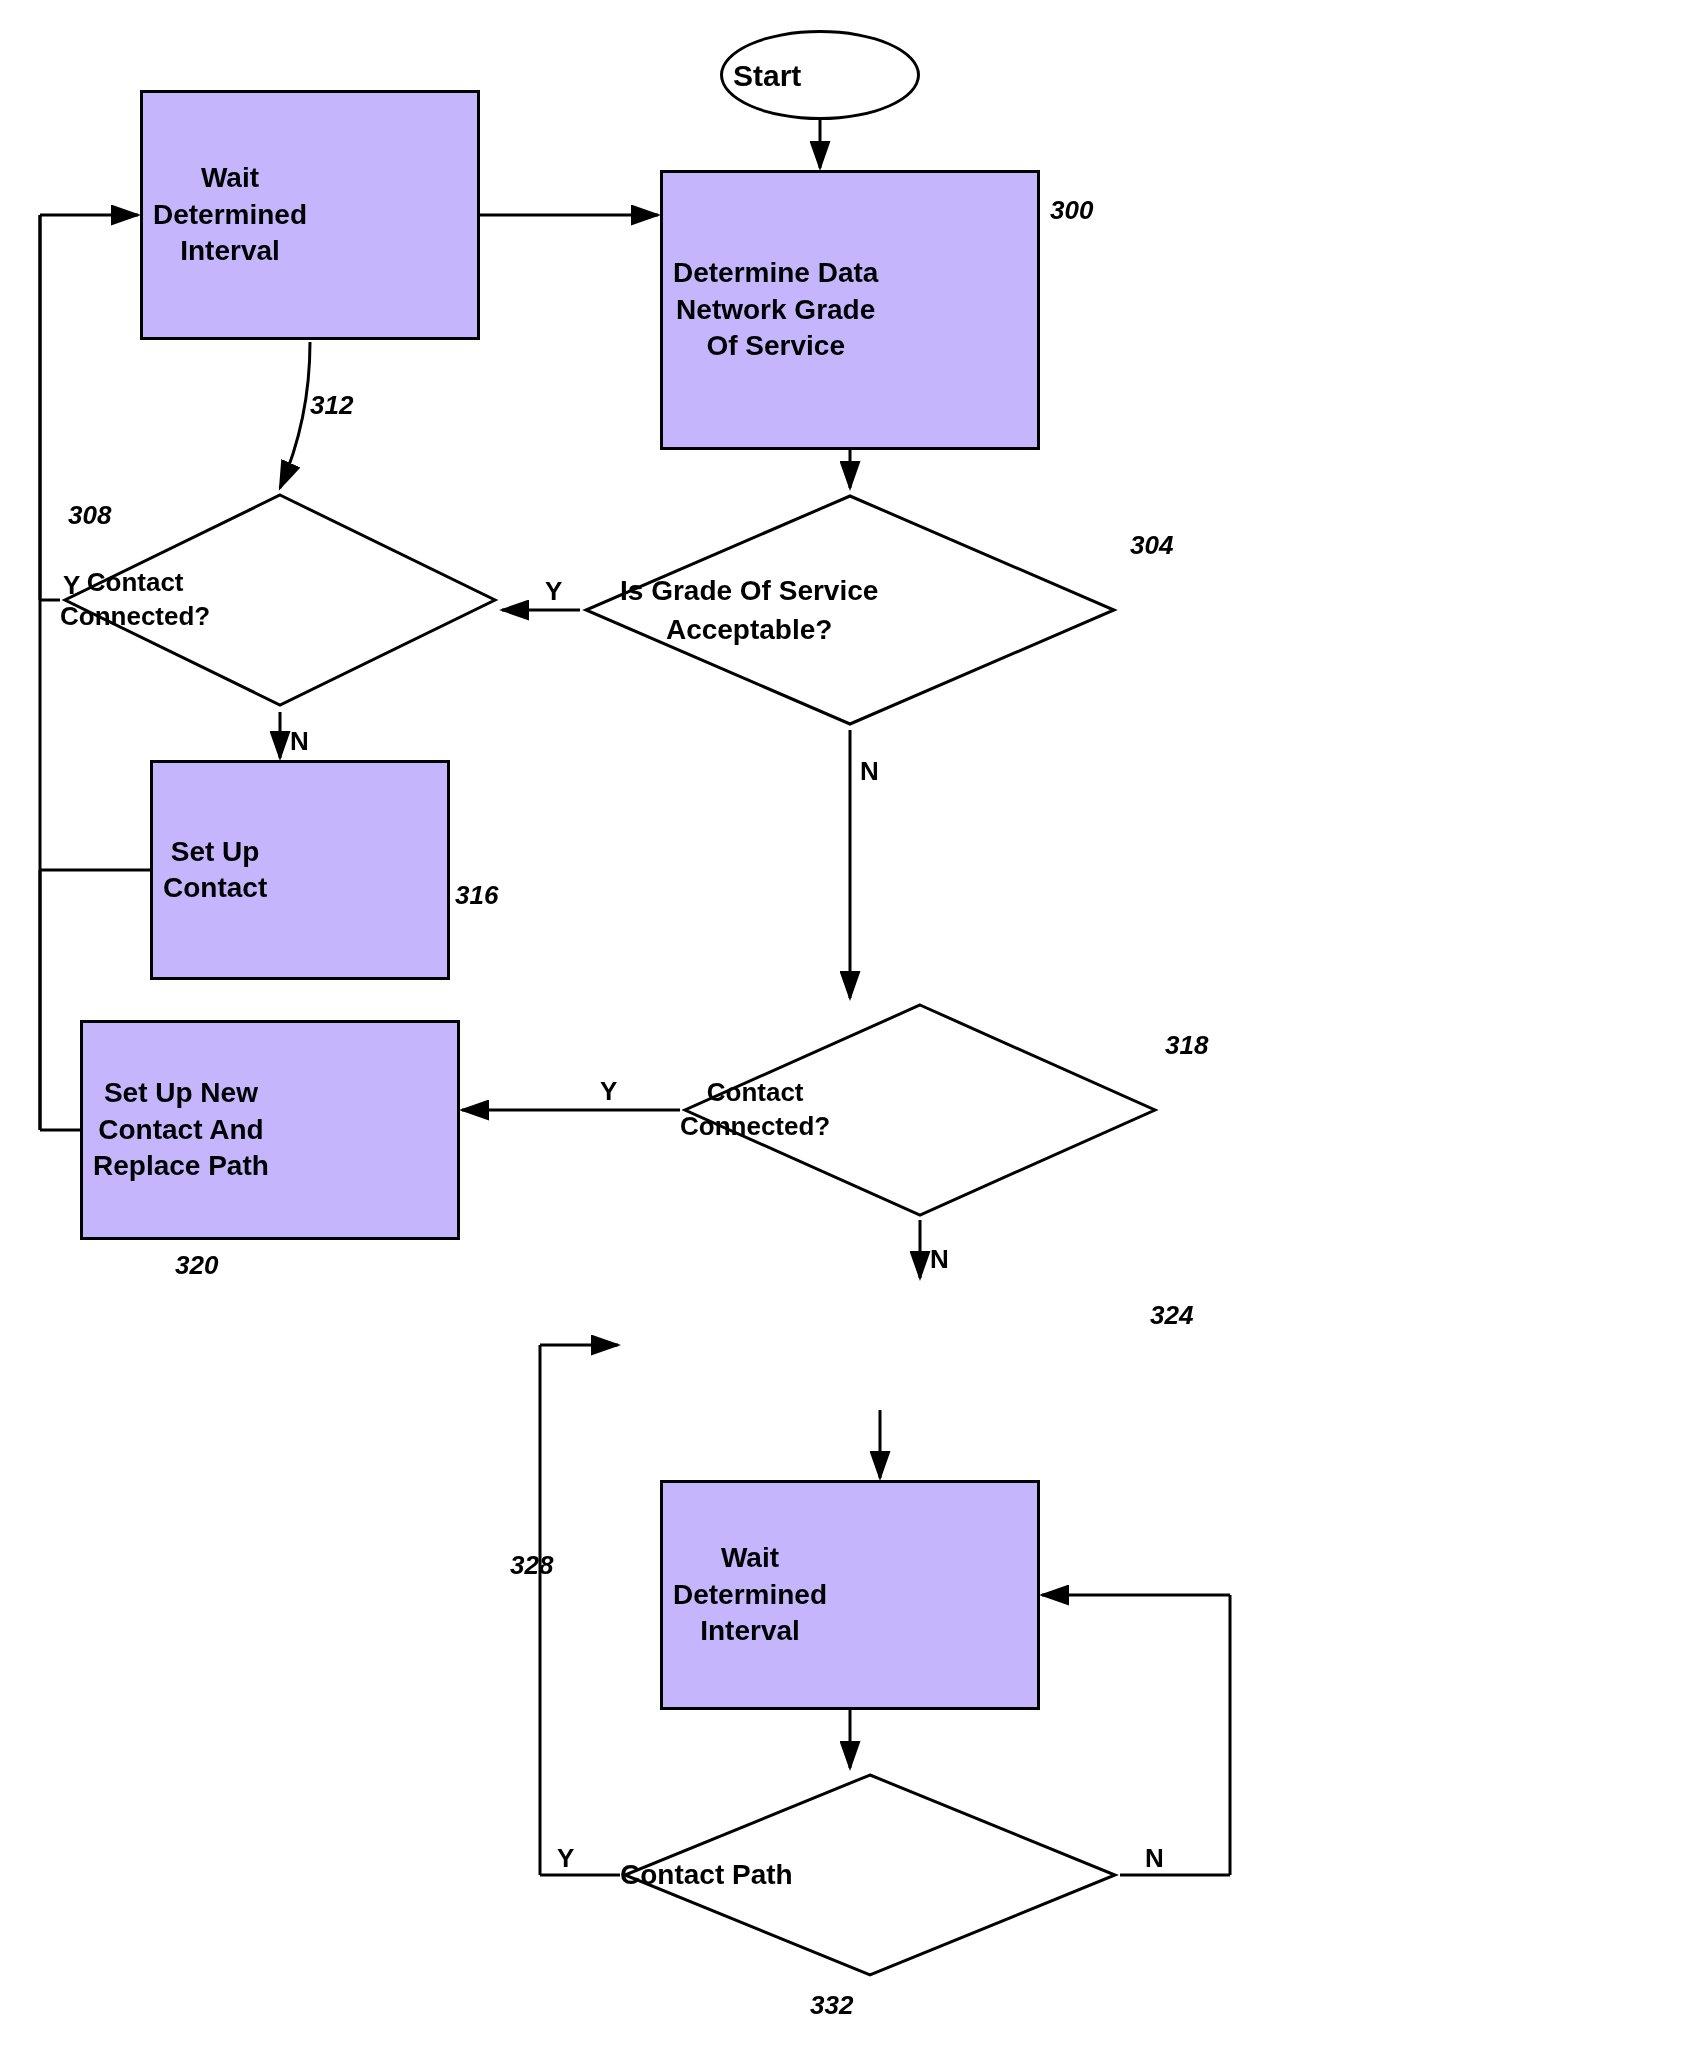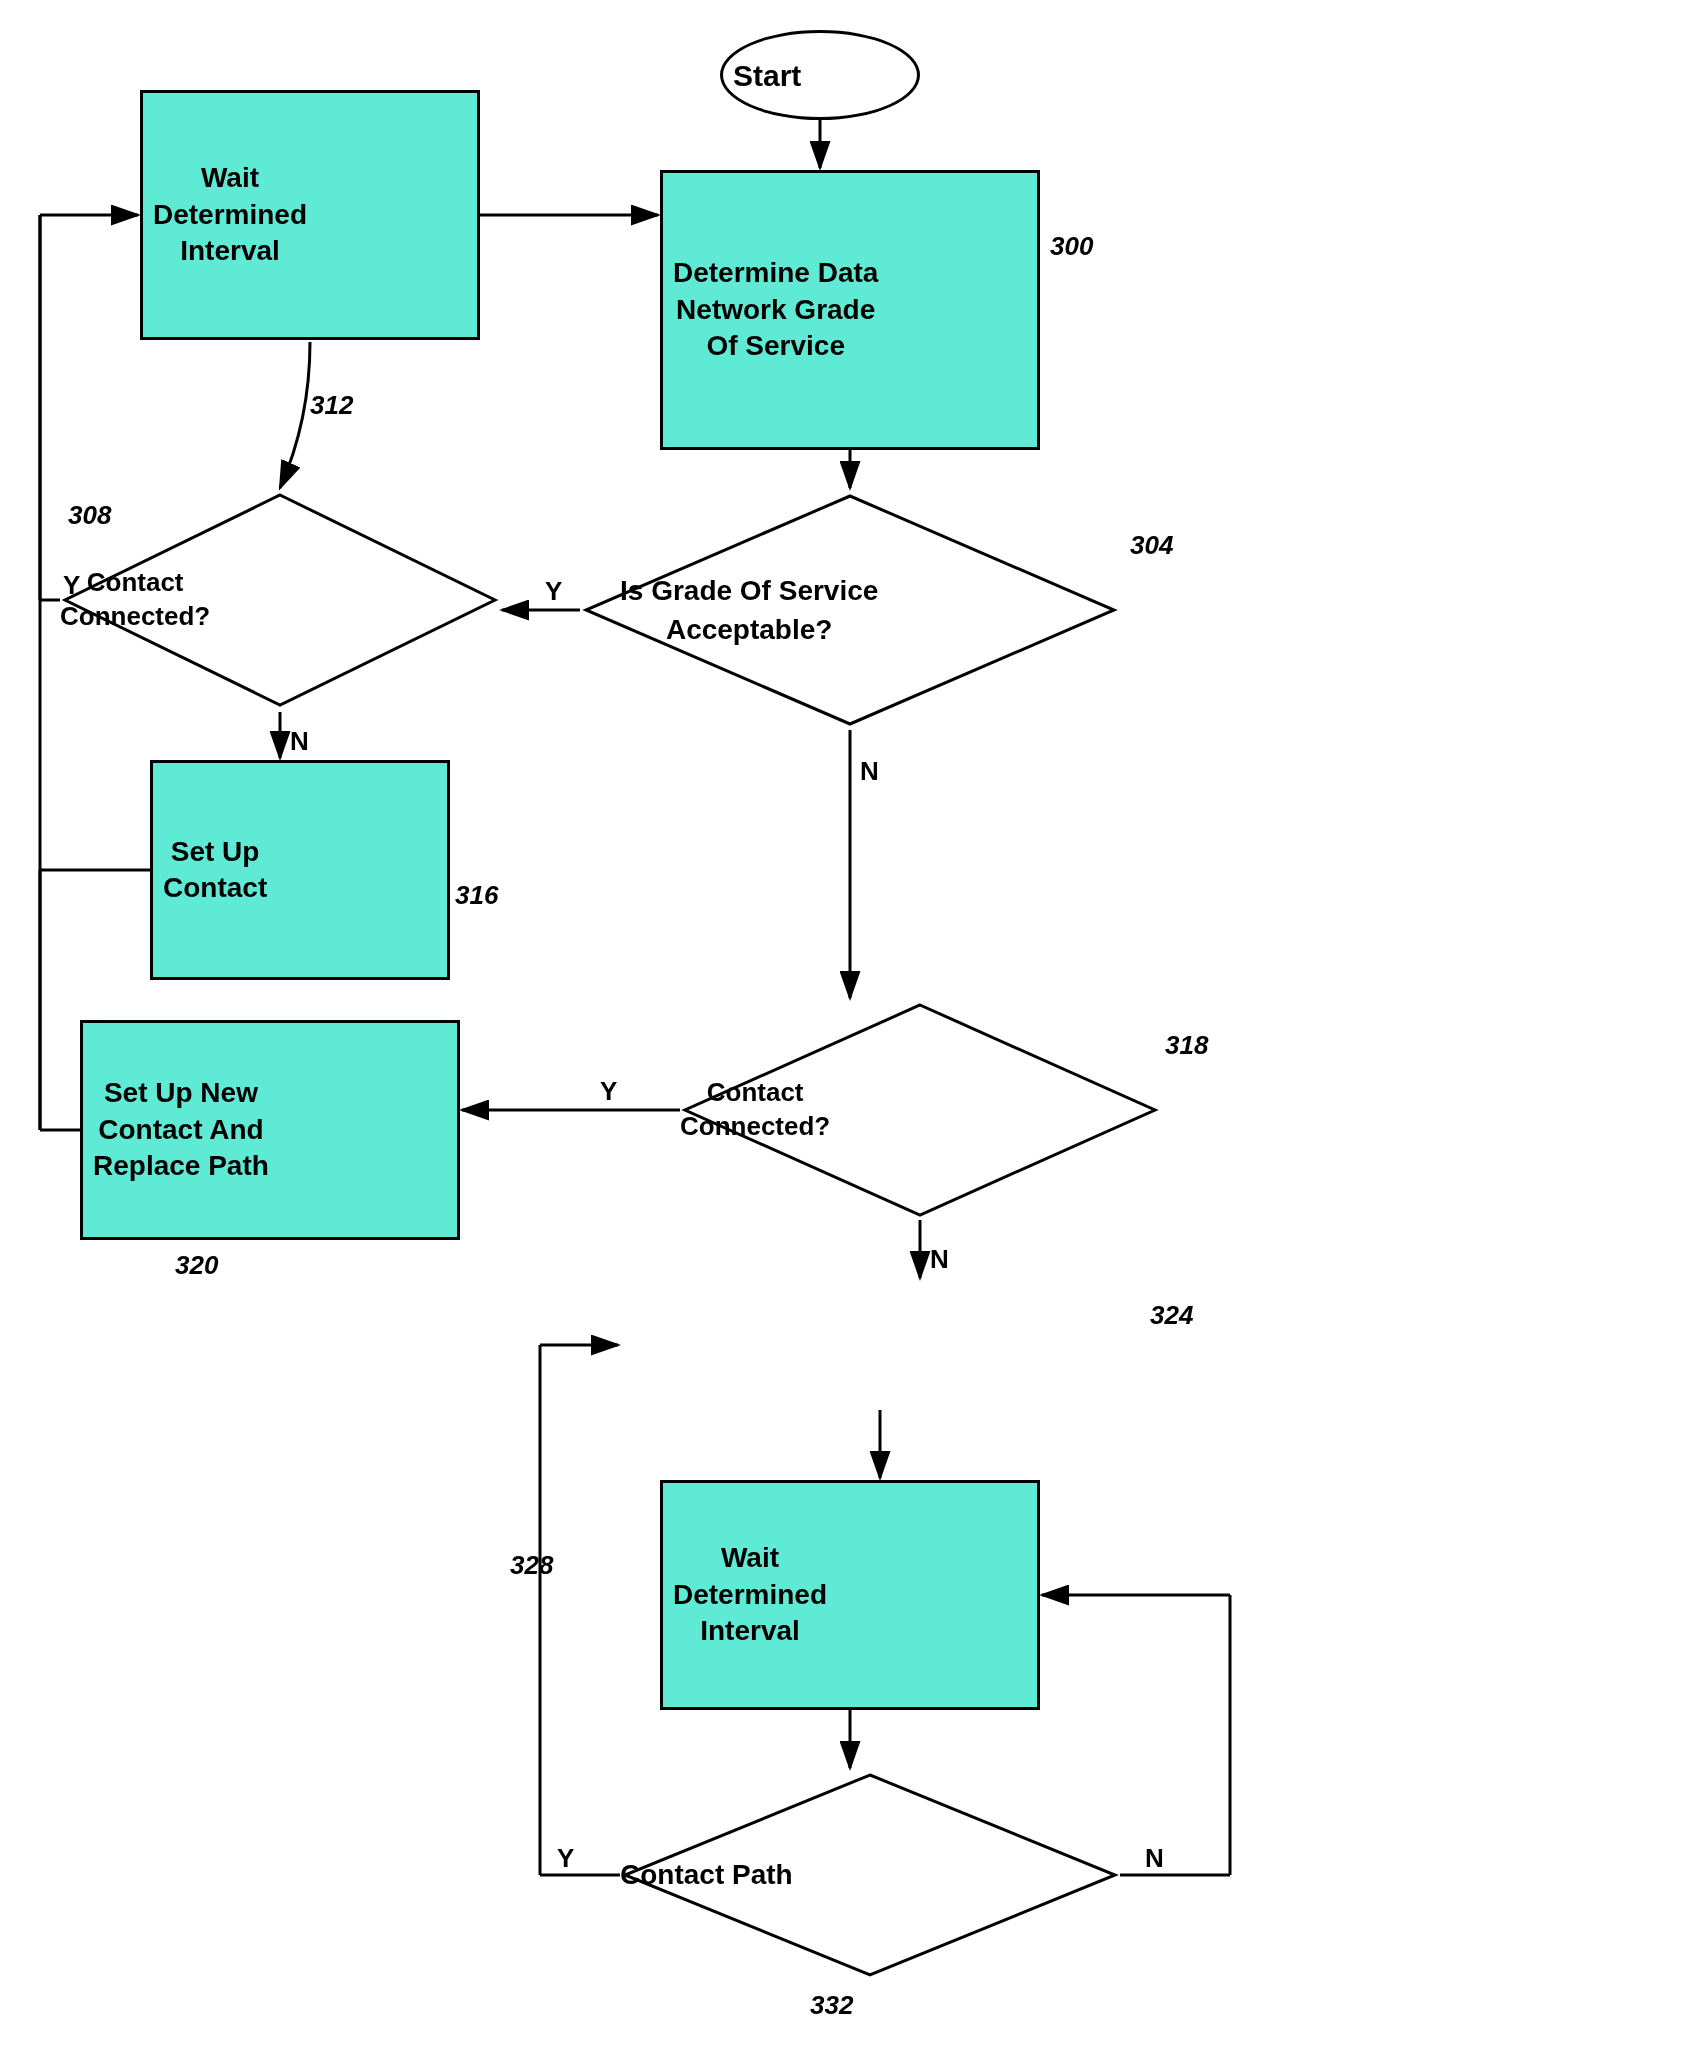--- a/index.html
+++ b/index.html
@@ -19,21 +19,21 @@
     
     .shape {
       position: absolute;
       display: flex;
       align-items: center;
       justify-content: flex-start;
       text-align: center;
     }
     .box {
       border: 3px solid #000;
-      background: #5eead4;
+      background: #c4b5fd;
       font-size: 28px;
       font-weight: bold;
       line-height: 1.3;
       padding: 10px;
     }
     .oval {
       border: 3px solid #000;
       border-radius: 50%;
       background: #fff;
       font-size: 30px;
@@ -80,21 +80,21 @@
 <div class="diagram-container">
 
   <div class="shape oval box" style="left:720px; top:30px; width:200px; height:90px;">
     <span>Start</span>
   </div>
 
   <div class="shape box" style="left:660px; top:170px; width:380px; height:280px;">
     <span>Determine Data<br>Network Grade<br>Of Service</span>
   </div>
 
-  <div class="label" style="left:1050px; top:195px;margin-top:36px;">
+  <div class="label" style="left:1050px; top:195px;">
     <span>300</span>
   </div>
 
   <div class="shape diamond" style="left:580px; top:490px; width:540px; height:240px;">
     <svg viewBox="0 0 540 240" xmlns="http://www.w3.org/2000/svg">
       <polygon points="270,6 534,120 270,234 6,120" fill="white" stroke="black" stroke-width="3"></polygon>
     </svg>
     <div class="diamond-text" style="position:absolute; z-index:3; text-align:center; font-size:28px; font-weight:bold; line-height:1.4; padding: 0 40px;">Is Grade Of Service<br>Acceptable?</div>
   </div>
 

